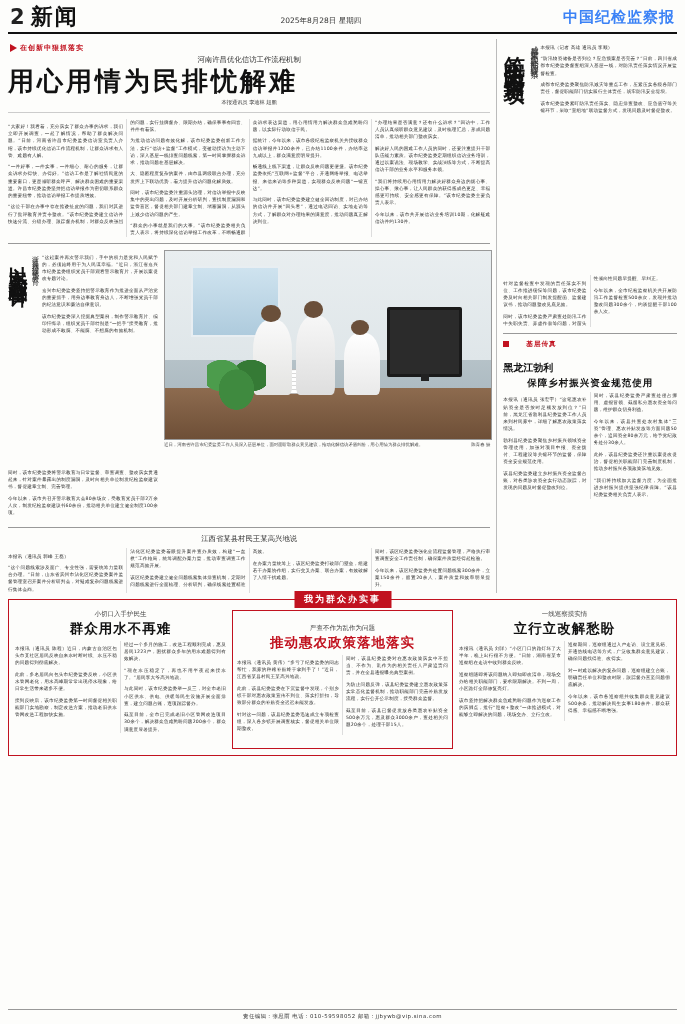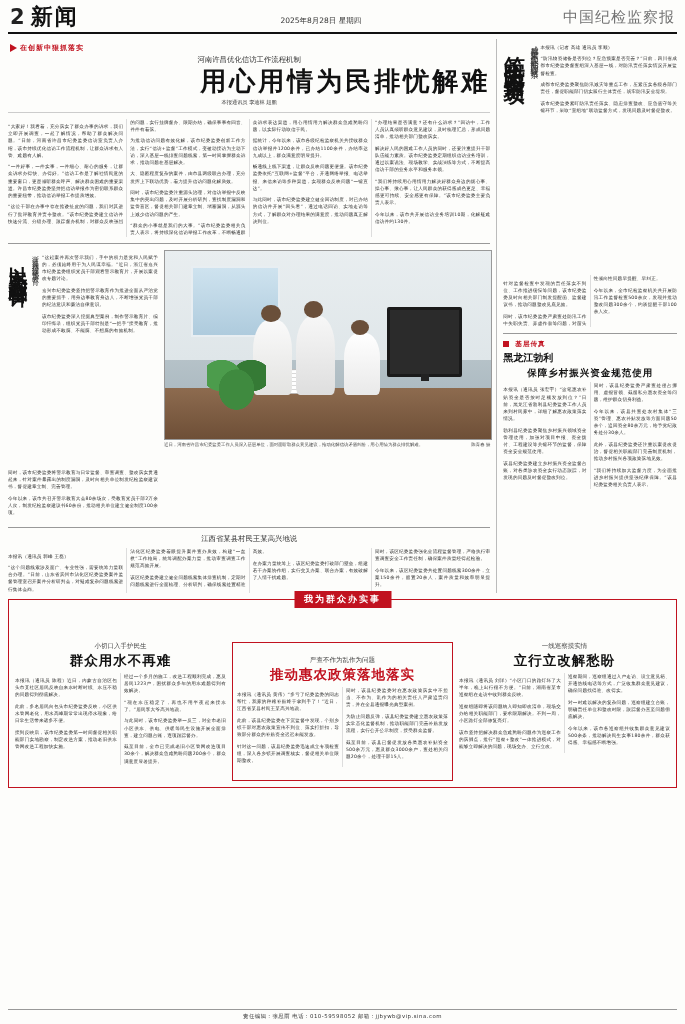--- a/index.html
+++ b/index.html
@@ -18,35 +18,35 @@
   
   .masthead{
     display:flex;align-items:flex-end;justify-content:space-between;
     border-bottom:2px solid #111;padding:6px 2px 4px 2px;
   }
   .mh-left{display:flex;align-items:flex-end;gap:6px;}
   .pagenum{font-size:21px;font-weight:bold;line-height:1;color:#222;}
   .secname{font-size:22px;font-weight:bold;letter-spacing:2px;line-height:1;
            font-family:"DejaVu Sans","Liberation Sans",sans-serif;}
   .mh-mid{font-size:7.5px;color:#333;padding-bottom:2px;}
-  .mh-right{font-size:15px;font-weight:normal;color:#737373;letter-spacing:1px;
+  .mh-right{font-size:15px;font-weight:bold;color:#3b82f6;letter-spacing:1px;
             padding-bottom:1px;}
   
   .body-wrap{display:flex;gap:6px;margin-top:5px;}
   .col-left{width:486px;}
   .col-right{width:175px;border-left:1px solid #bbb;padding-left:6px;}
   
   .tiny{
     font-size:4.6px;line-height:1.55;color:#2b2b2b;text-align:justify;
     letter-spacing:.2px;
   }
   .byline{font-size:5.2px;text-align:center;color:#444;margin:3px 0 4px;}
   .kicker{font-size:7.4px;text-align:center;color:#333;margin-bottom:2px;}
   .headline{
-    font-size:26px;font-weight:bold;text-align:right;letter-spacing:3px;
+    font-size:26px;font-weight:bold;text-align:left;letter-spacing:3px;
     line-height:1.1;margin:2px 0 2px;color:#111;
   }
   .headline.sm{font-size:19px;letter-spacing:2px;}
   .redflag{display:flex;align-items:center;gap:3px;margin:4px 0 2px 2px;}
   .redflag .tri{
     width:0;height:0;border-left:7px solid #c1121f;
     border-top:4px solid transparent;border-bottom:4px solid transparent;
   }
   .redflag span{font-size:7px;color:#c1121f;font-weight:bold;letter-spacing:1px;}
   .cols4{column-count:4;column-gap:7px;column-rule:1px solid #ddd;}
@@ -111,34 +111,34 @@
   
   .feature{
     border:1px solid #c1121f;margin-top:6px;position:relative;padding:10px 6px 6px;
   }
   .feature-tab{
     position:absolute;top:-9px;left:50%;transform:translateX(-50%);
     background:#c1121f;color:#fff;font-size:9px;font-weight:bold;
     padding:2px 10px;letter-spacing:2px;white-space:nowrap;
   }
   .feat-cols{display:flex;gap:6px;}
-  .feat-col{flex:1;margin-top:32px;}
+  .feat-col{flex:1;}
   .feat-col.mid{border:1px solid #c1121f;padding:13px 4px;}
   .feat-kicker{font-size:6.5px;text-align:center;color:#444;margin-bottom:1px;}
   .feat-head{font-size:13.5px;font-weight:bold;text-align:center;letter-spacing:1px;margin-bottom:3px;}
   .feat-head.red{color:#c1121f;}
   
   .footer{
     position:absolute;left:8px;right:8px;bottom:4px;
     border-top:1px solid #999;padding-top:3px;
     font-size:5.4px;text-align:center;color:#333;letter-spacing:.5px;
   }
   .secttl{font-size:6.6px;color:#c1121f;font-weight:bold;letter-spacing:1px;}
   .smallhead{font-size:9.5px;font-weight:bold;text-align:center;letter-spacing:1px;margin:2px 0;}
-  .redbar{display:flex;align-items:center;gap:6px;margin:5px 0 2px;}
+  .redbar{display:flex;align-items:center;gap:17px;margin:5px 0 12px;}
   .redbar .sq{width:6px;height:6px;background:#c1121f;}
 </style>
 </head>
 <body>
 
 <div class="page">
 
   <div class="masthead">
     <div class="mh-left">
       <div class="pagenum">2</div>

